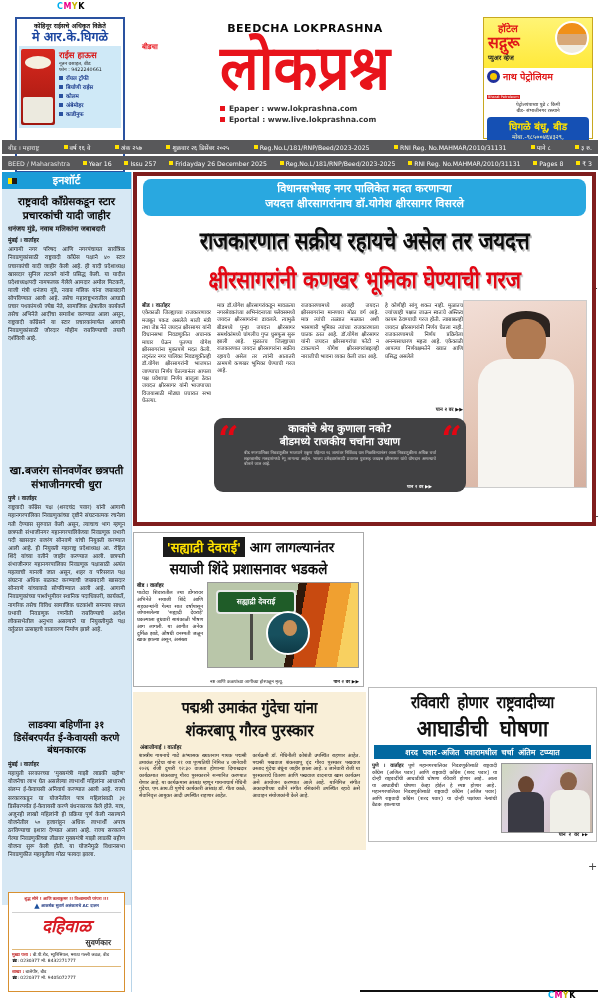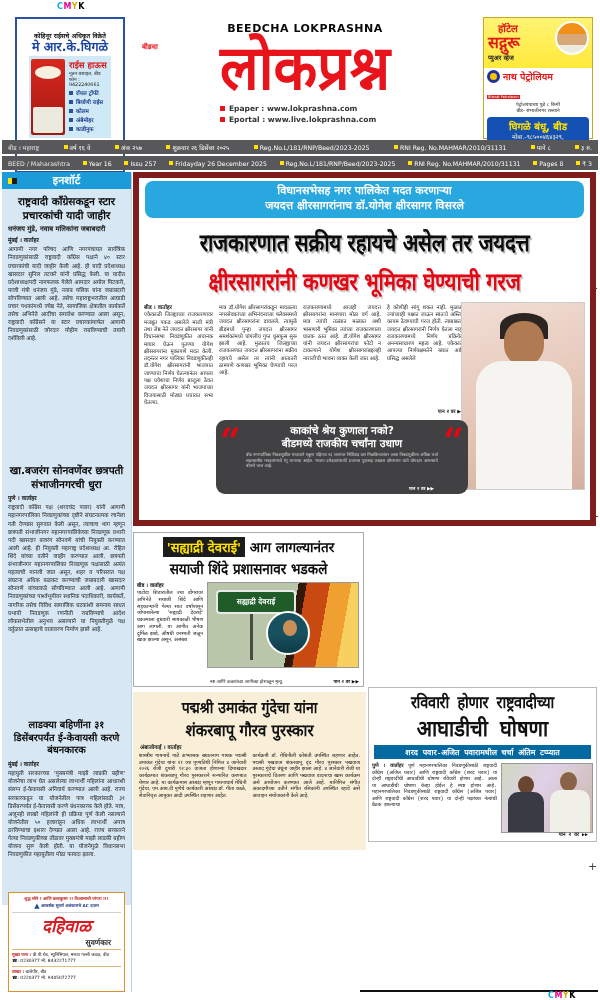--- a/index.html
+++ b/index.html
@@ -7,21 +7,21 @@
   .page { position:relative; width:600px; height:1000px; background:#fff; overflow:hidden;
           font-family:"DejaVu Sans","Liberation Sans",sans-serif; color:#111; }
   .abs { position:absolute; }
 
   
   .cmyk { font-size:8px; font-weight:bold; letter-spacing:.5px; }
   .cmyk .c0{color:#00aeef}.cmyk .c1{color:#ec008c}.cmyk .c2{color:#c8b400}.cmyk .c3{color:#000}
   .regmark { color:#444; font-size:11px; }
 
   
-  .left-ad { left:15px; top:17px; width:110px; height:156px; border:2px solid #2a52a0; padding:12px; background:#fff; }
+  .left-ad { left:15px; top:17px; width:110px; height:156px; border:2px solid #2a52a0; padding:2px; background:#fff; }
   .la-top { font-size:6.3px; font-weight:bold; text-align:center; color:#111; }
   .la-name { font-size:12.5px; font-weight:bold; color:#1c46a0; text-align:center; line-height:1.15; }
   .la-body { display:flex; background:#cfe9f7; margin-top:2px; height:82px; padding:3px 2px; }
   .rice-bag { width:34px; background:linear-gradient(#d8281e,#a01810); border-radius:2px; position:relative; }
   .bag-label { position:absolute; left:4px; top:7px; width:26px; height:13px; background:#f5f0e0; border-radius:50%; }
   .bag-rice { position:absolute; left:2px; bottom:2px; width:30px; height:26px; background:#eceadf; border-radius:2px; }
   .la-right { flex:1; padding-left:4px; }
   .la-shop { font-size:8.5px; font-weight:bold; color:#d81818; }
   .la-addr,.la-phone { font-size:4.8px; color:#222; }
   .la-items { margin-top:2px; }
@@ -77,21 +77,21 @@
   .ad-l2 { font-size:4.2px; color:#203880; font-weight:bold; margin-top:1px; border-bottom:1px solid #d0d0d0; padding-bottom:2px; }
   .ad-tri { color:#1a4f9c; font-size:7px; vertical-align:middle; }
   .ad-name { font-size:17px; font-weight:bold; font-style:italic; color:#d81c24; margin-top:1px; }
   .ad-sub { font-size:7.5px; font-weight:bold; color:#333; text-align:right; margin-right:10px; }
   .ad-line { font-size:4.4px; text-align:left; margin-top:2px; line-height:1.35; border-top:1px solid #e0b878; padding-top:2px; }
   .ad-lbl { color:#c02020; font-weight:bold; }
 
   .vrule { left:131px; top:172px; width:1px; height:820px; background:#b8d4e8; }
 
   
-  .lead { left:133px; top:172px; width:463px; height:354px; border:6px solid #7f1d1d; background:#fff; }
+  .lead { left:133px; top:172px; width:463px; height:354px; border:4px solid #7f1d1d; background:#fff; }
   .lead-kicker { margin:3px 6px 0; background:#29a8e0; border-radius:8px; color:#fff; font-size:11px; font-weight:bold; text-align:center; padding:3px 0 4px; line-height:1.35; }
   .lead-kicker span { display:block; }
   .lead-h1 { font-size:20.5px; font-weight:bold; color:#0c0c0c; text-align:center; margin-top:7px; white-space:nowrap;
              letter-spacing:-.3px; transform:scaleY(1.18); transform-origin:top; text-shadow:1.5px 1.5px 0 #b8b8b8; }
   .lead-h2 { font-size:20.5px; font-weight:bold; color:#e30613; text-align:center; margin-top:11px; white-space:nowrap;
              letter-spacing:-.3px; transform:scaleY(1.18); transform-origin:top; text-shadow:1.5px 1.5px 0 #d0d0d0; }
   .lead-body { position:relative; margin:12px 5px 0; height:190px; }
   .lc { position:absolute; top:0; font-size:5.3px; line-height:1.38; text-align:justify; color:#1a1a1a; overflow:hidden; }
   .lc b { font-size:5.6px; }
   .lc1 { left:0; width:69px; height:190px; }

